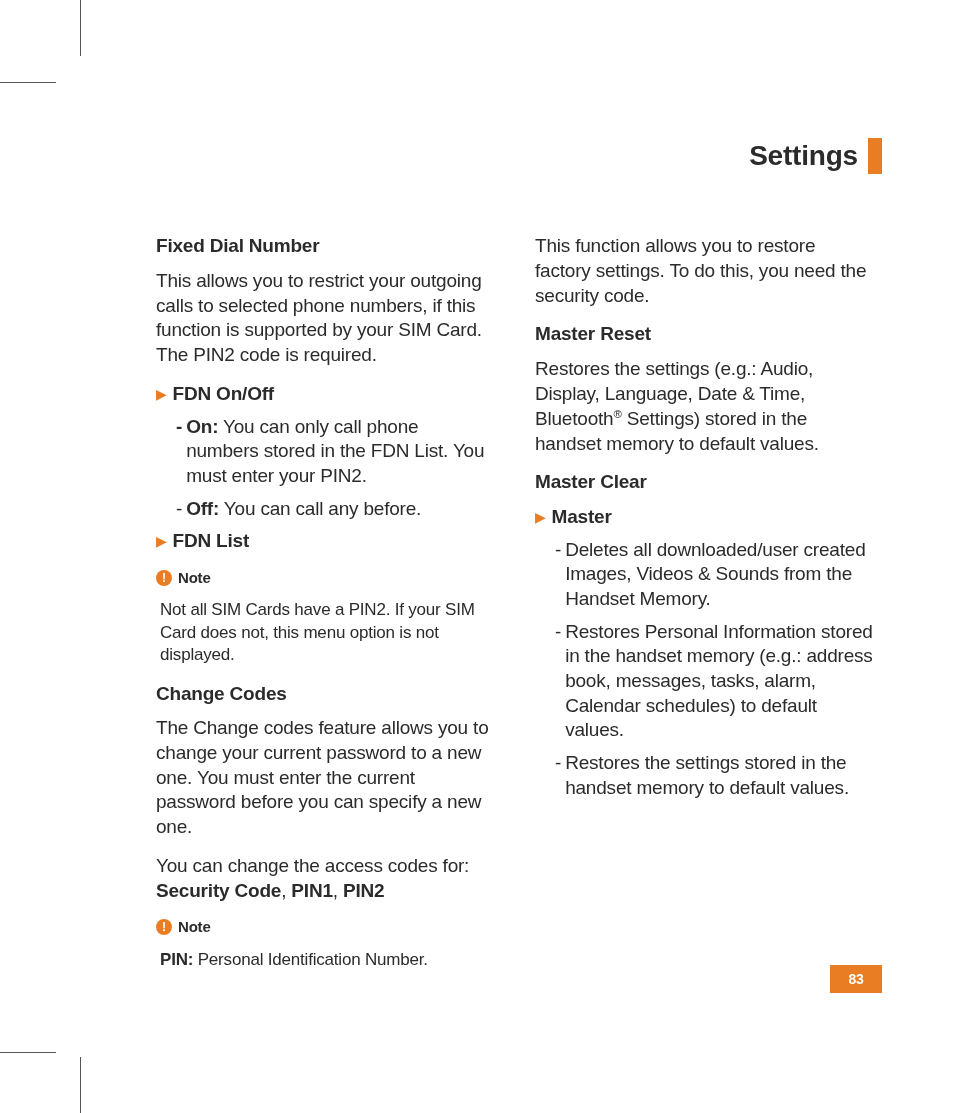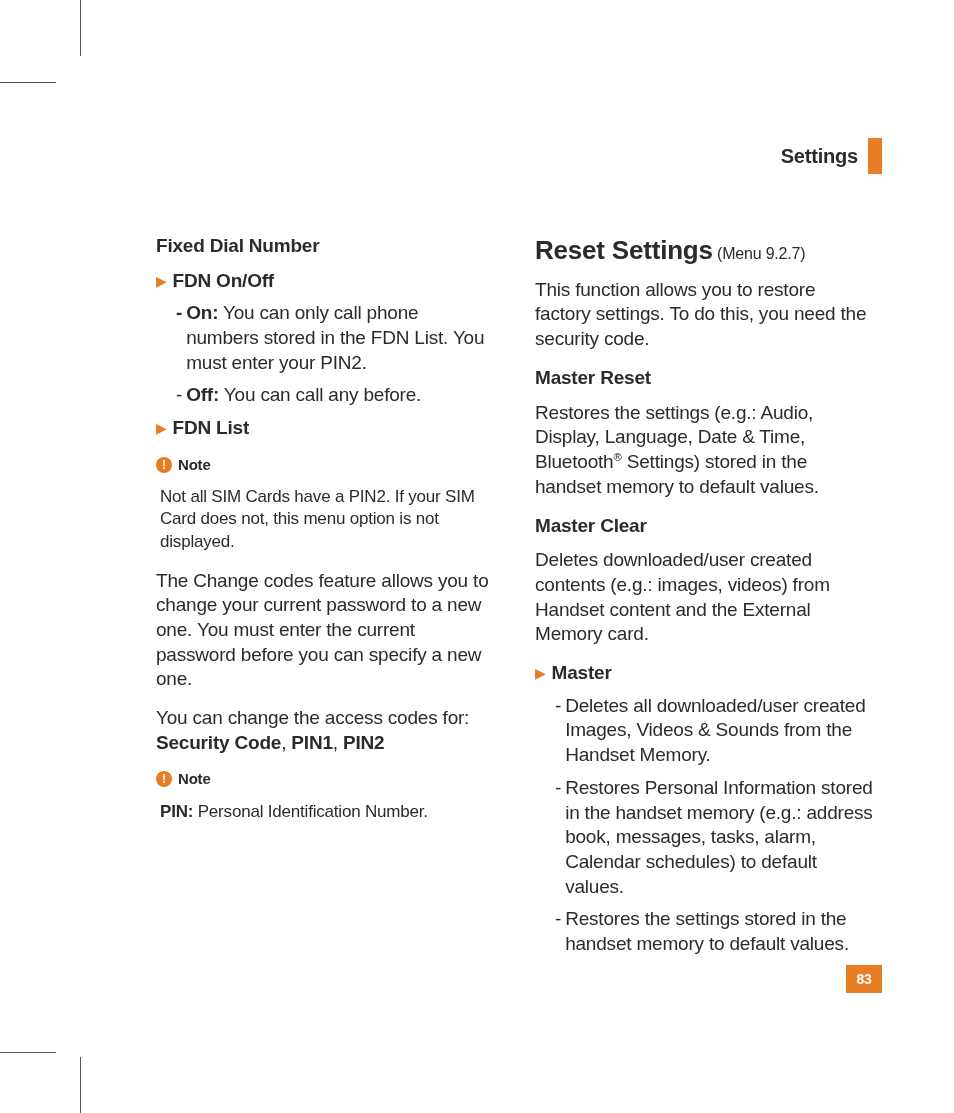--- a/index.html
+++ b/index.html
@@ -23,21 +23,21 @@
   
   .crop-v-top    { position:absolute; left:80px; top:0;   width:1px; height:56px; background:#555; }
   .crop-h-top    { position:absolute; left:0;   top:82px; width:56px; height:1px; background:#555; }
   .crop-v-bot    { position:absolute; left:80px; bottom:0;width:1px; height:56px; background:#555; }
   .crop-h-bot    { position:absolute; left:0;   bottom:60px; width:56px; height:1px; background:#555; }
   .header {
     display:flex; justify-content:flex-end; align-items:center;
     gap:10px;
     margin: 100px 0 60px 0;
   }
-  .header-title { font-weight:700; font-size:20px; }
+  .header-title { font-weight:700; font-size:28px; }
   .header-tab { width:14px; height:36px; background:#e97d24; }
   .cols { display:flex; gap:40px; padding: 0 8px 0 84px; }
   .col { flex:1 1 0; min-width:0; }
   .h-sub { font-weight:700; font-size:19px; margin:0 0 10px 0; }
   .para { margin:0 0 14px 0; font-weight:300; }
   .bullet-row { display:flex; gap:6px; margin:0 0 8px 0; }
   .tri { color:#e97d24; font-size:14px; line-height:24px; }
   .bullet-label { font-weight:700; }
   .sub-list { padding-left:20px; margin:0 0 8px 0; }
   .sub-item { margin:0 0 8px 0; font-weight:300; display:flex; gap:4px; }
@@ -52,21 +52,21 @@
   .note-title { font-weight:700; font-size:15px; }
   .note-body { font-size:17px; font-weight:300; margin:12px 0 16px 4px; }
   .section-title { margin:0 0 10px 0; }
   .section-title .big { font-weight:700; font-size:26px; }
   .section-title .menu { font-size:16px; font-weight:300; }
   .codes-line { margin:0 0 14px 0; font-weight:300; }
   .bold { font-weight:700; }
   .reg { font-size:0.6em; vertical-align:super; }
   .page-num {
     position:absolute; right:72px; bottom:120px;
-    width:36px; height:28px; background:#e97d24; color:#fff;
+    width:52px; height:28px; background:#e97d24; color:#fff;
     display:flex; align-items:center; justify-content:center;
     font-weight:700; font-size:14px;
   }
 </style>
 </head>
 <body>
 
 <div class="page">
 
   <div class="crop-v-top"></div>
@@ -77,20 +77,21 @@
   <div class="header">
     <span class="header-title">Settings</span>
     <span class="header-tab"></span>
   </div>
 
   <div class="cols">
 
     <div class="col">
 
       <p class="h-sub">Fixed Dial Number</p>
+      <p class="para">This allows you to restrict your outgoing calls to selected phone numbers, if this function is supported by your SIM Card. The PIN2 code is required.</p>
 
       <div class="bullet-row">
         <span class="tri">▶</span>
         <span class="bullet-label">FDN On/Off</span>
       </div>
 
       <div class="sub-list">
         <div class="sub-item">
           <span class="dash bold">-</span>
           <span>
@@ -109,52 +110,49 @@
         <span class="tri">▶</span>
         <span class="bullet-label">FDN List</span>
       </div>
 
       <div class="note-hdr">
         <span class="note-icon">!</span>
         <span class="note-title">Note</span>
       </div>
       <p class="note-body">Not all SIM Cards have a PIN2. If your SIM Card does not, this menu option is not displayed.</p>
 
+      <p class="h-sub">Change Codes</p>
       <p class="para">The Change codes feature allows you to change your current password to a new one. You must enter the current password before you can specify a new one.</p>
 
       <p class="codes-line">
         <span>You can change the access codes for: </span><br>
         <span class="bold">Security Code</span><span>, </span><span class="bold">PIN1</span><span>, </span><span class="bold">PIN2</span>
       </p>
 
       <div class="note-hdr">
         <span class="note-icon">!</span>
         <span class="note-title">Note</span>
       </div>
       <p class="note-body">
         <span class="bold">PIN:</span><span> Personal Identification Number.</span>
       </p>
 
     </div>
 
     <div class="col">
 
-      <p class="section-title">
-        <span class="big">Reset Settings</span><span class="menu"> (Menu 9.2.7)</span>
-      </p>
 
       <p class="para">This function allows you to restore factory settings. To do this, you need the security code.</p>
 
       <p class="h-sub">Master Reset</p>
       <p class="para">
         <span>Restores the settings (e.g.: Audio, Display, Language, Date &amp; Time, Bluetooth</span><span class="reg">®</span><span> Settings) stored in the handset memory to default values.</span>
       </p>
 
       <p class="h-sub">Master Clear</p>
-      <p class="para">Deletes downloaded/user created contents (e.g.: images, videos) from Handset content and the External Memory card.</p>
 
       <div class="bullet-row">
         <span class="tri">▶</span>
         <span class="bullet-label">Master</span>
       </div>
 
       <div class="sub-list">
         <div class="sub-item">
           <span class="dash">-</span>
           <span>Deletes all downloaded/user created Images, Videos &amp; Sounds from the Handset Memory.</span>

